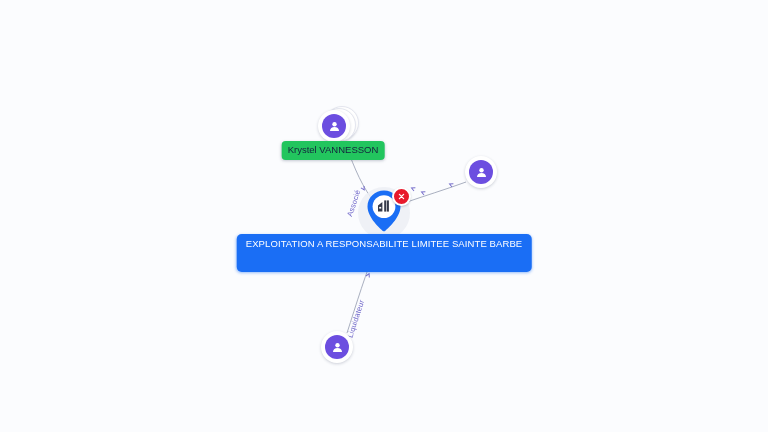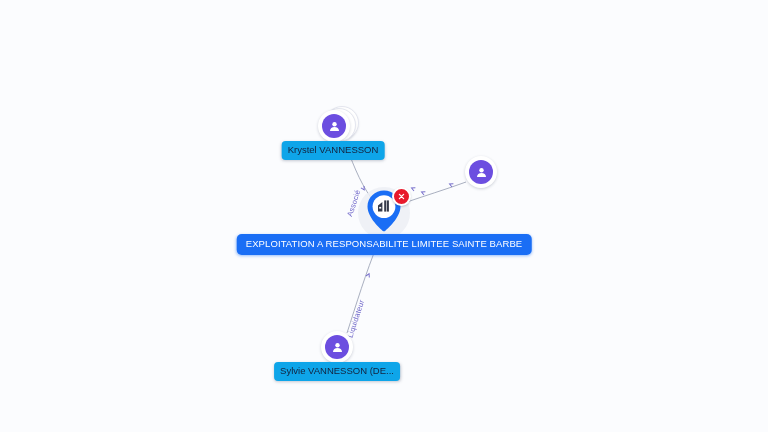--- a/index.html
+++ b/index.html
@@ -49,33 +49,33 @@
     width:15px;height:15px;border-radius:50%;
     background:#e8192c;border:2px solid #ffffff;
     box-shadow:0 1px 2px rgba(40,50,80,.25);
     display:flex;align-items:center;justify-content:center;
   }
   .badge-x svg{display:block;}
 
   
   .nlabel{
     position:absolute;transform:translate(-50%,0);
-    background:#0ea5e9;color:#1b2martin;
+    background:#22c55e;color:#1b2martin;
     color:#14223d;
     font-size:9.5px;line-height:1;
     padding:4px 6px 5px 6px;
     border-radius:4px;
     white-space:nowrap;
     box-shadow:0 1px 3px rgba(40,50,80,.26);
   }
   .nlabel.main{
     background:#1a6ef5;color:#ffffff;
     font-size:9.5px;font-weight:400;
     letter-spacing:.1px;
-    padding:5px 9px 6px 9px;
+    padding:5px 9px 23px 9px;
     border-radius:5px;
     box-shadow:0 1px 3px rgba(26,110,245,.45);
   }
 
   
   .elabel{
     position:absolute;
     color:#6f66c9;
     font-size:7.5px;
     white-space:nowrap;
@@ -153,21 +153,20 @@
       <div class="person-disc">
         <div class="person-inner">
           <svg width="15" height="15" viewBox="0 0 24 24">
             <circle cx="12" cy="8.4" r="3.5" fill="#ffffff"></circle>
             <path d="M4.8 19.2c0-3.9 3.2-6.3 7.2-6.3s7.2 2.4 7.2 6.3z" fill="#ffffff"></path>
           </svg>
         </div>
       </div>
     </div>
   </div>
-  <div class="nlabel" style="left:337px;top:362px;">Sylvie VANNESSON (DE...</div>
 
   <div class="node" style="left:384px;top:213px;">
     <div class="pin-wrap">
       <div class="pin-halo"></div>
 
       <svg class="pin-svg" width="40" height="48" viewBox="0 0 40 48" xmlns="http://www.w3.org/2000/svg">
         <path d="M20 1.5c-9.1 0-16.5 7.2-16.5 16.1 0 11.3 13.6 22.9 15.3 24.3.7.6 1.7.6 2.4 0
                  1.7-1.4 15.3-13 15.3-24.3C36.5 8.7 29.1 1.5 20 1.5z" fill="#1a6ef5"></path>
         <circle cx="20" cy="17.6" r="11.4" fill="#ffffff"></circle>
 

